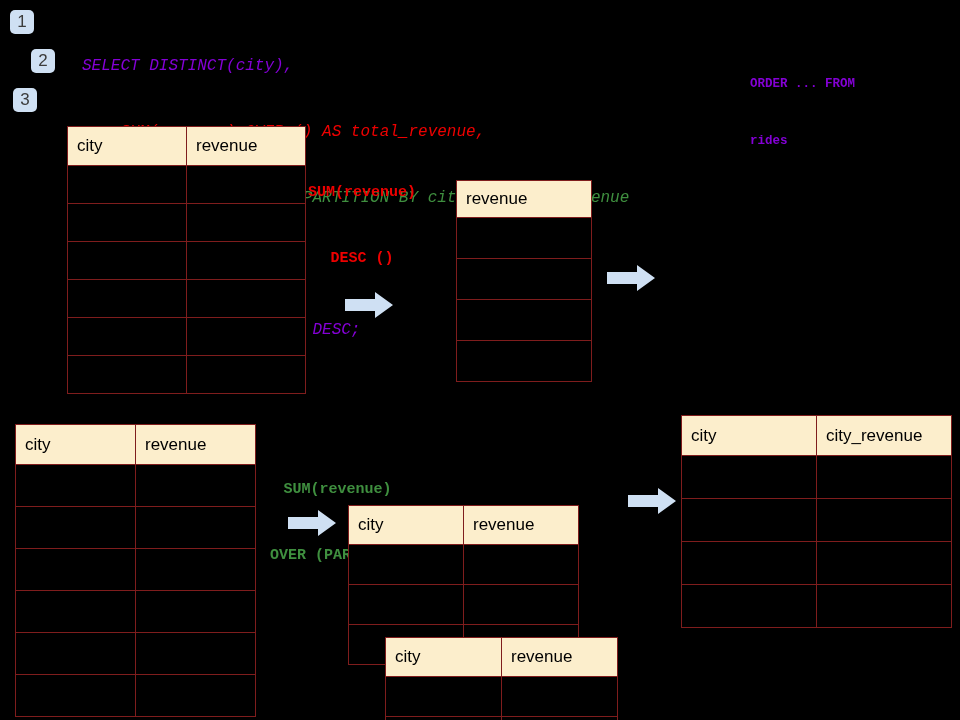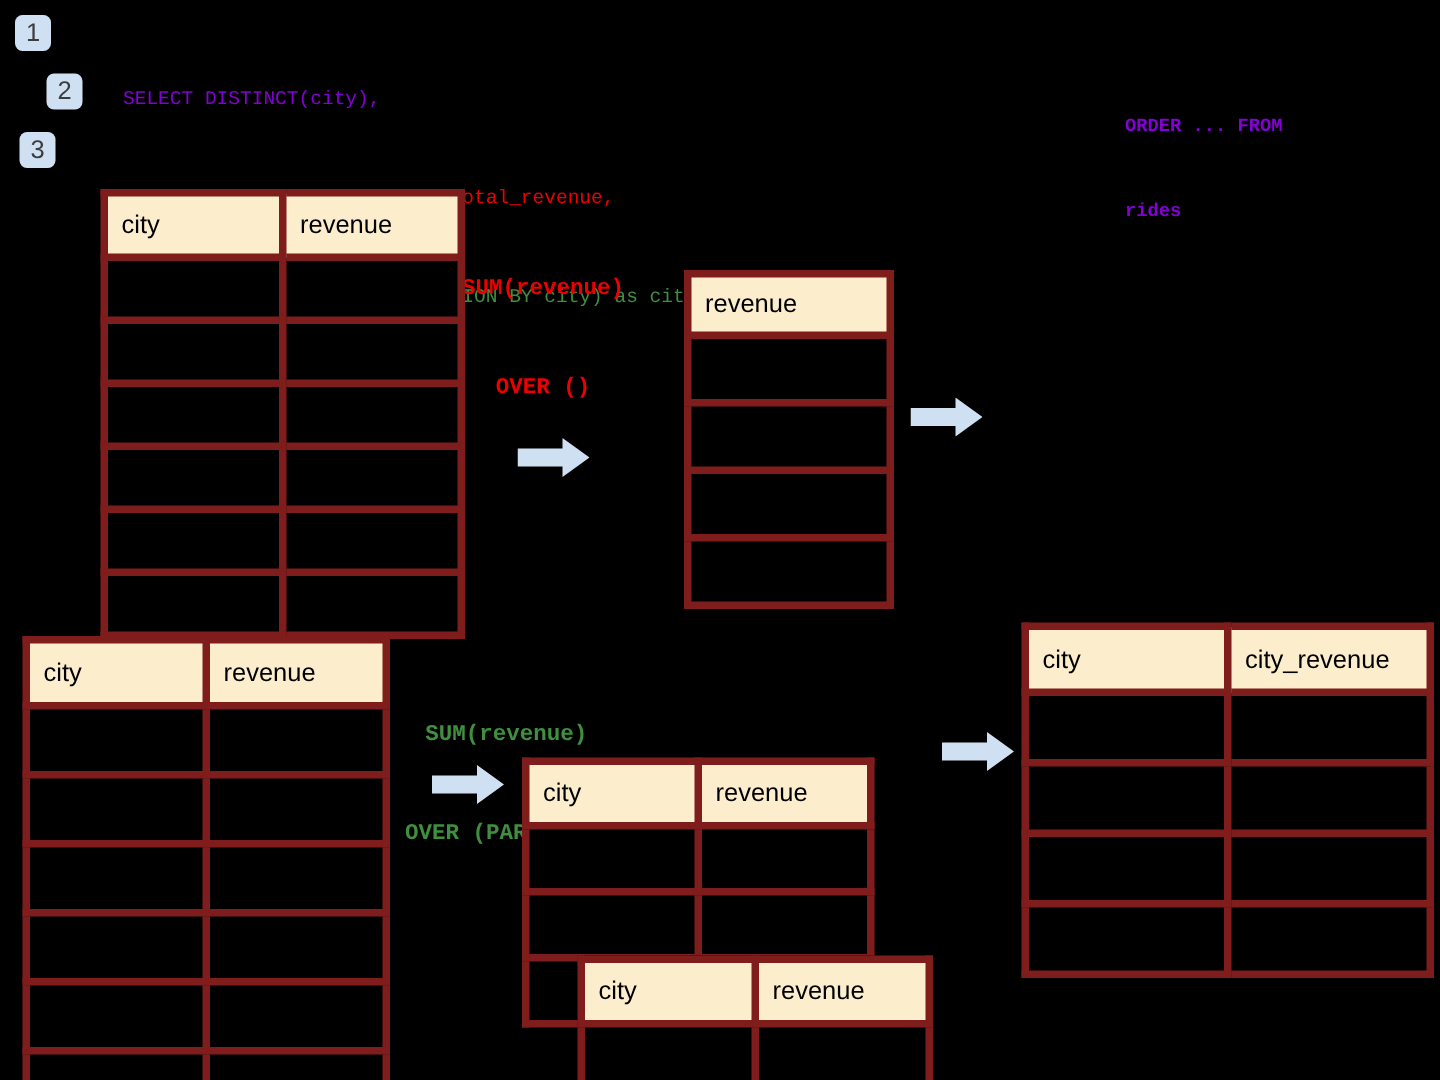--- a/index.html
+++ b/index.html
@@ -28,24 +28,25 @@
     line-height: 24px;
     text-align: center;
     width: 24px;
     height: 24px;
   }
 
   
   .sql-block {
     position: absolute;
     font-family: "Liberation Mono", monospace;
-    font-size: 13px;
+    font-size: 16px;
     line-height: 22px;
     white-space: pre;
     letter-spacing: 0px;
+    font-style: italic;
   }
   .sql-line { display: block; white-space: pre; }
   .c-purple { color: #8400d6; }
   .c-red    { color: #ee0000; }
   .c-green  { color: #3f8f3f; }
 
   
   .side-note {
     position: absolute;
     font-family: "Liberation Mono", monospace;
@@ -68,21 +69,21 @@
   .annot .aline { display: block; white-space: pre; text-align: center; }
 
   
   .tbl {
     position: absolute;
     border-collapse: collapse;
     table-layout: fixed;
     background: #000000;
   }
   .tbl th, .tbl td {
-    border: 5px solid #7f1d1d;
+    border: 1px solid #7f1d1d;
     padding: 0;
     margin: 12px;
   }
   .tbl th {
     background: #fceecc;
     color: #000000;
     font-family: "Liberation Sans", sans-serif;
     font-weight: normal;
     font-size: 17px;
     text-align: left;
@@ -116,21 +117,21 @@
     <span class="sql-line c-purple">  ORDER by city_revenue DESC;</span>
   </div>
 
   <div class="side-note" style="left:750px; top:37px;">
     <span style="display:block">ORDER ... FROM</span>
     <span style="display:block">rides</span>
   </div>
 
   <div class="annot" style="left:308px; top:138px; color:#ee0000;">
     <span class="aline">SUM(revenue)</span>
-    <span class="aline">OVER ()</span>
+    <span class="aline">DESC ()</span>
   </div>
 
   <div class="annot" style="left:270px; top:435px; color:#3f8f3f;">
     <span class="aline">SUM(revenue)</span>
     <span class="aline">OVER (PARTITION</span>
   </div>
 
   <table class="tbl" style="left:67px; top:126px; width:238px;">
     <colgroup>
         <col style="width:119px">

